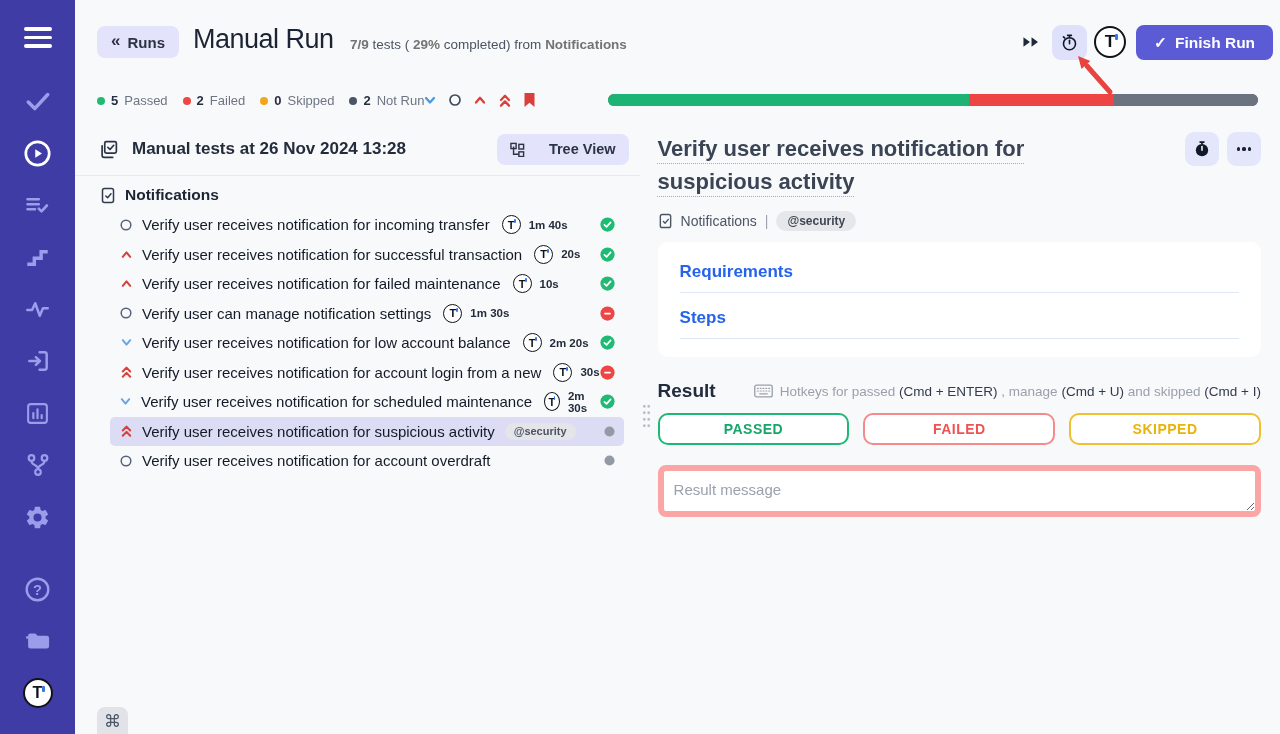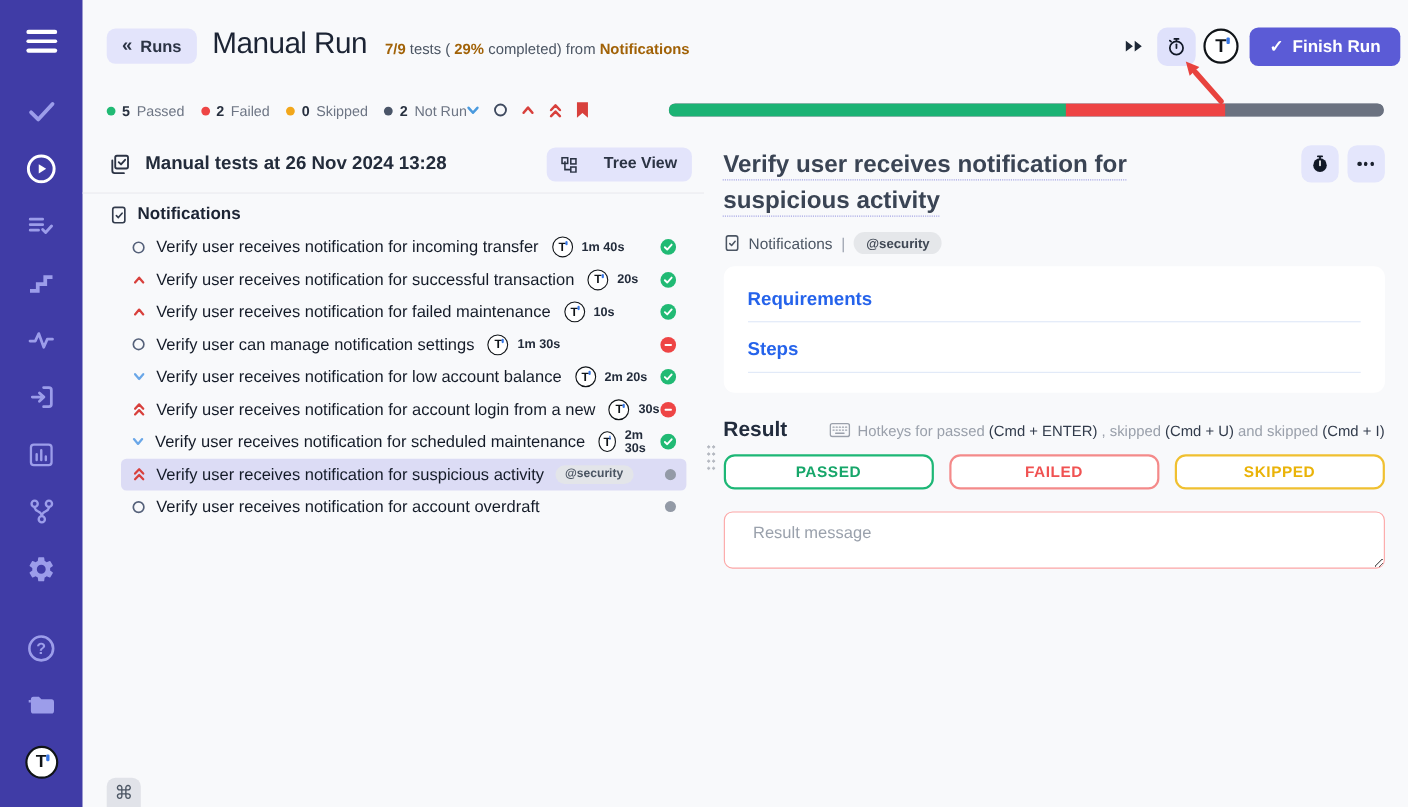--- a/index.html
+++ b/index.html
@@ -16,21 +16,21 @@
 
   
   .main { position:absolute; left:75px; top:0; width:1205px; height:734px; }
 
   .topbar { position:relative; height:85px; }
   .runs-btn { position:absolute; left:22px; top:26px; height:32px; display:flex; align-items:center; gap:7px; padding:0 14px; background:#e3e4fb; border:none; border-radius:8px; font-family:inherit; font-size:15px; font-weight:bold; color:#2b3344; cursor:pointer; }
   .runs-btn .laquo { font-size:17px; margin-top:-2px; }
   .page-title { position:absolute; left:118px; top:24px; font-size:27px; font-weight:normal; color:#1c2434; letter-spacing:-0.5px; }
   .subtitle { position:absolute; left:275px; top:37px; font-size:13.5px; color:#4b5563; }
   .subtitle span { white-space:pre; }
-  .subtitle .strong { font-weight:bold; color:#a16207; }
+  .subtitle .strong { font-weight:bold; color:#737373; }
 
   .ff-icon { position:absolute; left:947px; top:35px; width:18px; height:14px; cursor:pointer; }
   .icon-btn { position:absolute; top:25px; width:35px; height:35px; background:#dfe1fb; border:none; border-radius:9px; display:flex; align-items:center; justify-content:center; cursor:pointer; }
   .timer-btn { left:977px; }
   .top-logo { position:absolute; left:1019px; top:26px; }
   .finish-btn { position:absolute; left:1061px; top:25px; height:35px; padding:0 18px; background:#5b5bd6; color:#fff; border:none; border-radius:8px; font-family:inherit; font-size:15.5px; font-weight:bold; display:flex; align-items:center; gap:8px; cursor:pointer; }
   .annotation-arrow { position:absolute; left:995px; top:52px; z-index:5; pointer-events:none; }
 
   
   .t-logo { position:relative; display:inline-flex; align-items:center; justify-content:center; background:#fff; border:2.6px solid #101418; border-radius:50%; width:32px; height:32px; font-weight:bold; color:#101418; font-size:17px; }
@@ -110,21 +110,21 @@
 
   .result-head { margin-top:23px; display:flex; align-items:center; }
   .result-label { font-size:19px; font-weight:bold; color:#222c3d; }
   .hotkeys { margin-left:38px; display:flex; align-items:center; gap:7px; font-size:13.5px; color:#9aa0ab; }
   .hotkeys-text span { white-space:pre; }
   .hotkeys-text .hk-strong { font-weight:normal; color:#313b4b; }
 
   .result-buttons { margin-top:11px; display:flex; gap:14px; }
   .result-btn { flex:1; height:32px; background:#fff; border:2px solid; border-radius:10px; font-family:inherit; font-size:14px; font-weight:bold; letter-spacing:0.5px; cursor:pointer; }
 
-  .result-message { margin-top:20px; width:100%; height:52px; border:1px solid #fca5a5; border-radius:8px; padding:10px 26px; font-family:inherit; font-size:15px; color:#374151; resize:vertical; background:#fff; }
+  .result-message { margin-top:20px; width:100%; height:52px; border:6px solid #fca5a5; border-radius:8px; padding:10px 10px; font-family:inherit; font-size:15px; color:#374151; resize:vertical; background:#fff; }
   .result-message::placeholder { color:#9aa1ac; }
 </style>
 </head>
 <body>
 
 <nav class="sidebar">
   <div class="sb-item sb-menu">
       <span class="menu-bars">
         <span></span>
         <span></span>
@@ -555,21 +555,21 @@
         <hr>
       </div>
 
       <div class="result-head">
         <span class="result-label">Result</span>
         <span class="hotkeys">
           <svg width="19" height="14" viewBox="0 0 20 14">
               <rect x="0.8" y="0.8" width="18.4" height="12.4" rx="2" fill="none" stroke="#9aa0ab" stroke-width="1.4"></rect>
               <path d="M3.5 4.2 h1 M6.5 4.2 h1 M9.5 4.2 h1 M12.5 4.2 h1 M15.5 4.2 h1 M3.5 7 h1 M6.5 7 h1 M9.5 7 h1 M12.5 7 h1 M15.5 7 h1 M6 10 h8" stroke="#9aa0ab" stroke-width="1.3" stroke-linecap="round"></path>
             </svg>
-          <span class="hotkeys-text"><span>Hotkeys for passed </span><span class="hk-strong">(Cmd + ENTER)</span><span> , skipped </span><span class="hk-strong">(Cmd + U)</span><span> and skipped </span><span class="hk-strong">(Cmd + I)</span></span>
+          <span class="hotkeys-text"><span>Hotkeys for passed </span><span class="hk-strong">(Cmd + ENTER)</span><span> , manage </span><span class="hk-strong">(Cmd + U)</span><span> and skipped </span><span class="hk-strong">(Cmd + I)</span></span>
         </span>
       </div>
 
       <div class="result-buttons">
           <button class="result-btn" style="border-color: rgb(29, 183, 118); color: rgb(23, 166, 106);">PASSED</button>
           <button class="result-btn" style="border-color: rgb(244, 138, 138); color: rgb(240, 82, 82);">FAILED</button>
           <button class="result-btn" style="border-color: rgb(240, 192, 48); color: rgb(234, 179, 8);">SKIPPED</button>
         </div>
 
       <textarea class="result-message" placeholder="Result message" style=""></textarea>

